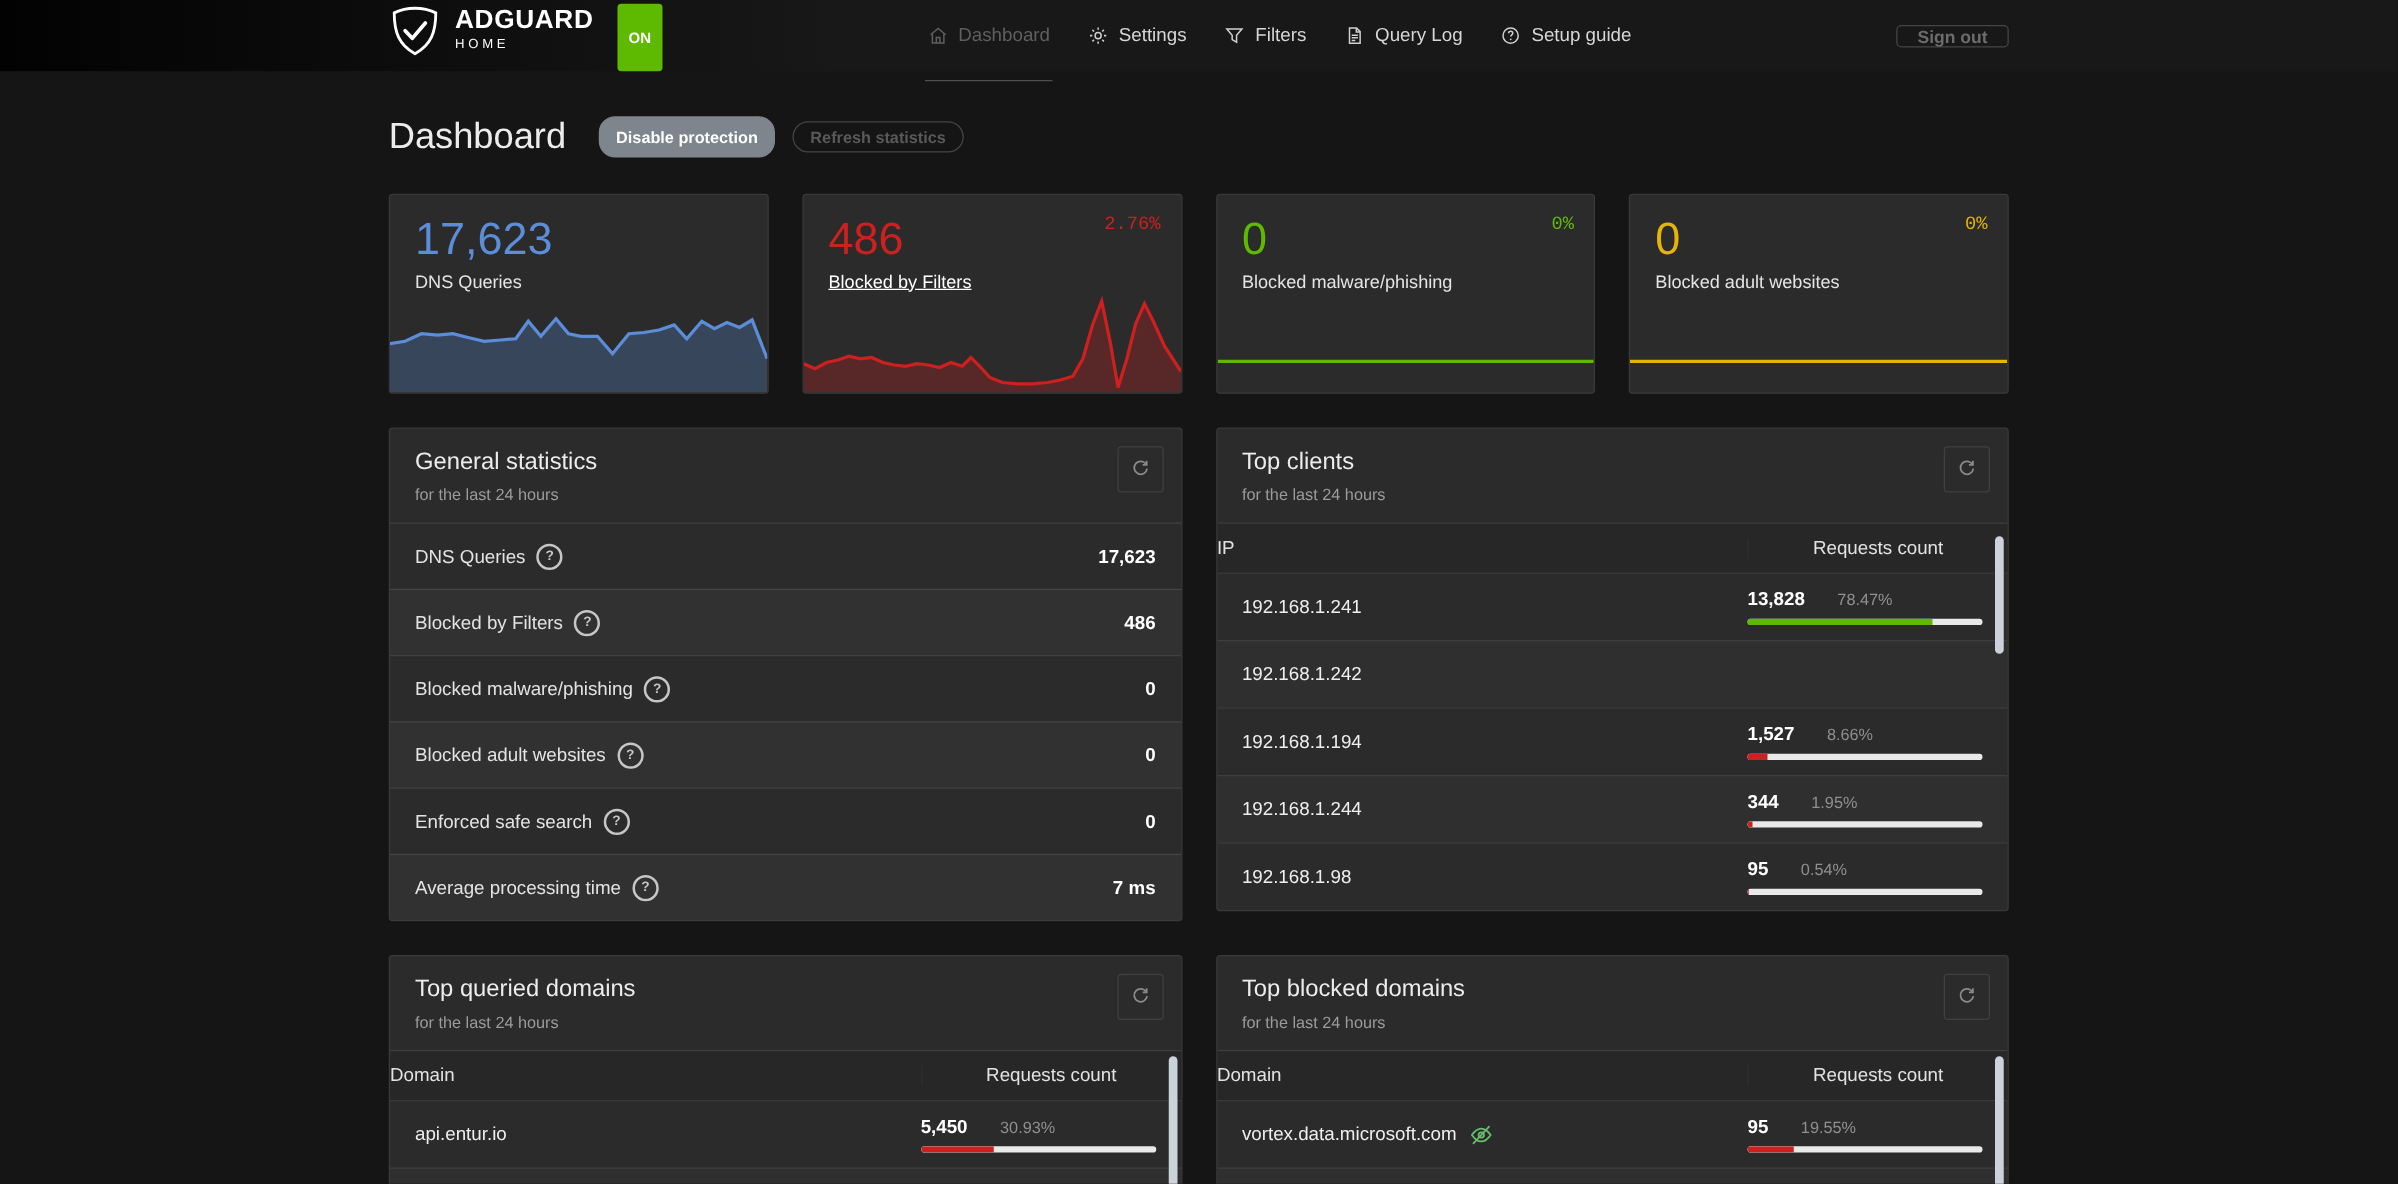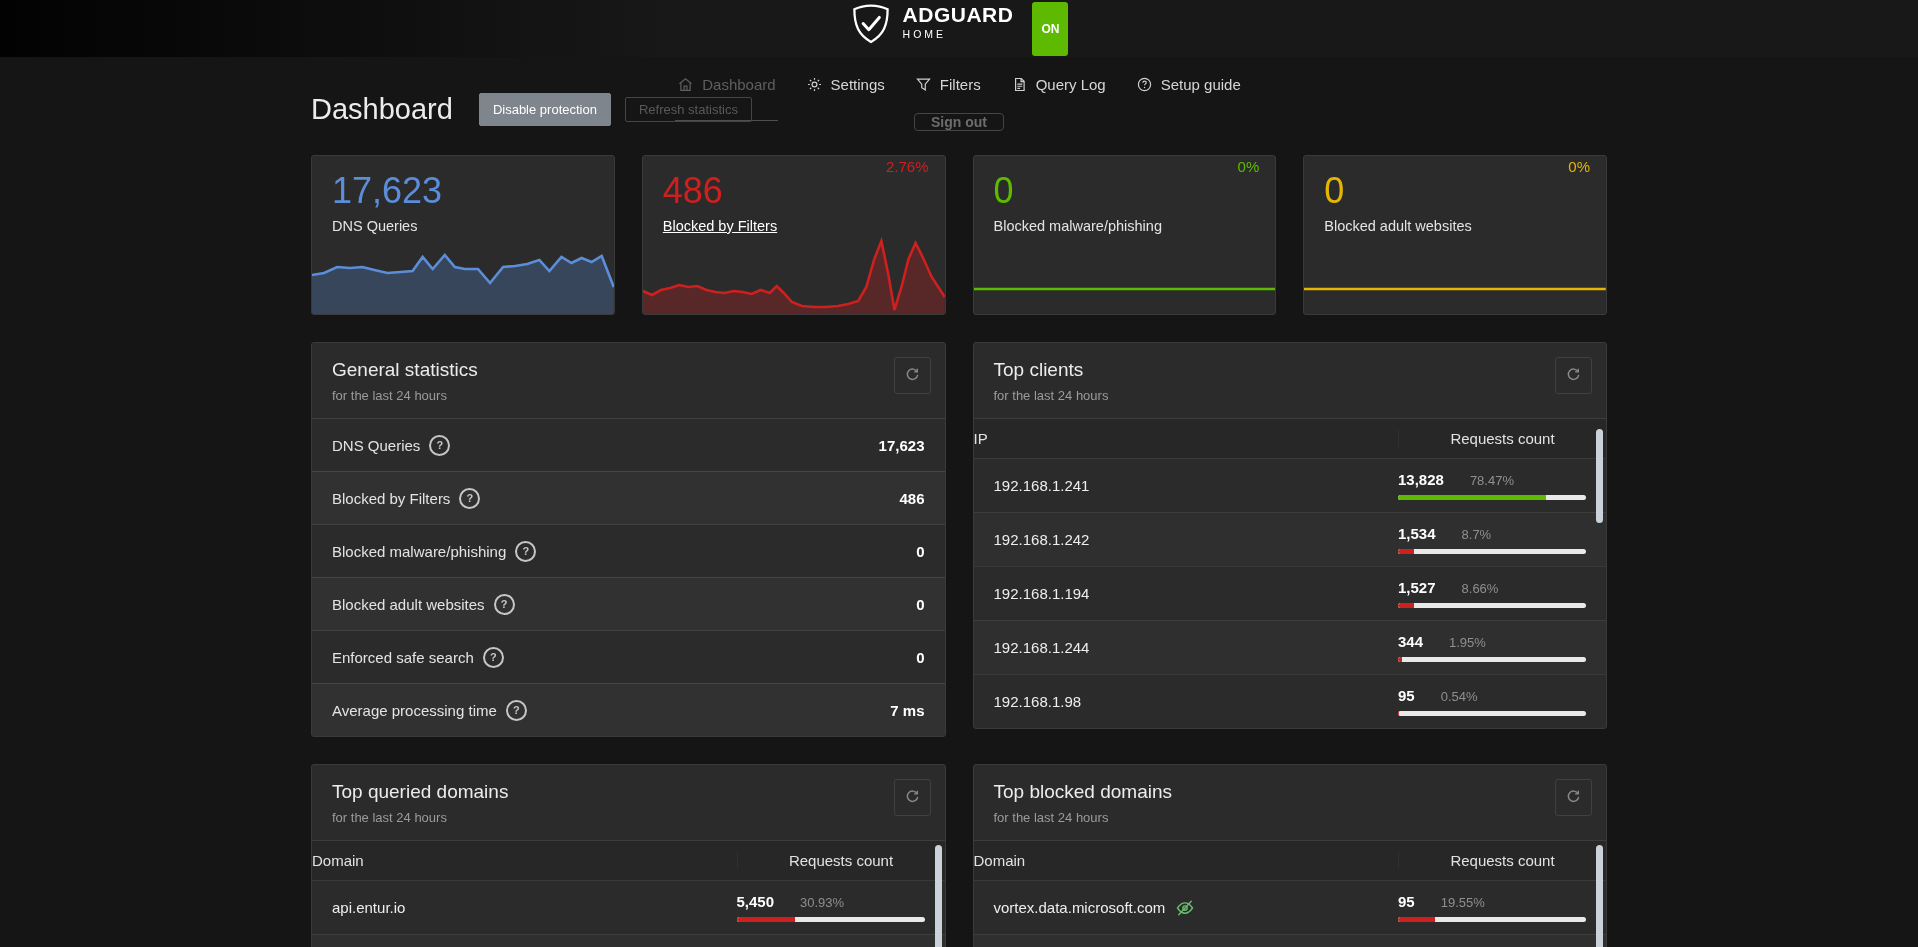--- a/index.html
+++ b/index.html
@@ -3,52 +3,52 @@
 <meta charset="utf-8">
 <style>
   * { box-sizing: border-box; margin: 0; padding: 0; }
   html,body { width:1918px; height:947px; overflow:hidden; }
   body {
     background:#151515;
     font-family:"Liberation Sans", sans-serif;
     color:#e0e0e0;
     -webkit-font-smoothing:antialiased;
   }
-  .container { width:1296px; margin:0 auto;flex-direction:column; }
+  .container { width:1296px; margin:0 auto; }
 
   
   .topbar { height:57px; background:linear-gradient(90deg,#020202 0%,#181818 35%,#181818 100%); }
   .topbar-inner { display:flex; align-items:center; justify-content:space-between; height:57px; }
   .brand { display:flex; align-items:flex-start; gap:11px; cursor:pointer; }
   .logo-shield { display:flex; margin-top:2px; }
   .brand-name { font-size:21px; font-weight:700; letter-spacing:.5px; color:#fff; line-height:1; margin-top:4px; }
   .brand-sub  { font-size:10.5px; letter-spacing:3px; color:#fff; margin-top:3px; }
   .on-badge { background:#5eba00; color:#fff; font-size:12px; font-weight:700; padding:20px 9px; border-radius:3px; margin-left:8px; margin-top:2px; }
   .nav { display:flex; align-items:center; gap:30px; height:57px; }
   .nav-item { display:flex; align-items:center; gap:8px; font-size:15px; color:#d6d6d6; cursor:pointer; position:relative; height:57px; }
   .nav-item .icon { display:flex; color:#cfcfcf; }
   .nav-item.active { color:#5f5f5f; }
   .nav-item.active .icon { color:#5f5f5f; }
   .nav-item.active::after { content:''; position:absolute; left:-2px; right:-2px; top:64px; height:1px; background:#4f4f4f; }
   .signout { background:transparent; border:1px solid #454545; color:#6c6c6c; font-size:14px; font-weight:700; padding:0 16px; border-radius:4px; font-family:inherit; cursor:pointer; }
 
   
   .page-head { display:flex; align-items:center; gap:14px; margin-top:36px; }
   .page-title { font-size:29px; font-weight:500; color:#ececec; margin-right:12px; }
-  .btn { font-family:inherit; font-size:13px; font-weight:400; border-radius:2px; cursor:pointer; }
+  .btn { font-family:inherit; font-size:13px; font-weight:700; border-radius:13px; cursor:pointer; }
   .btn-grey { background:#7e858c; color:#fff; border:1px solid #7e858c; padding:8px 13px; }
   .btn-ghost { background:transparent; color:#595959; border:1px solid #454545; padding:4px 13px; }
 
   
   .cards { display:grid; grid-template-columns:repeat(4,1fr); gap:27px; margin-top:29px; }
   .card { position:relative; height:160px; background:#2b2b2b; border:1px solid #3a3a3a; border-radius:3px; overflow:hidden; }
   .card-number { font-size:36px; margin:15px 0 0 20px; line-height:1.1; }
   .card-label { display:inline-block; font-size:14.5px; color:#e4e4e4; margin:7px 0 0 20px; }
   .card-label.link { color:#fff; text-decoration:underline; cursor:pointer; }
-  .card-percent { position:absolute; top:2px; right:16px; font-size:15px; }
+  .card-percent { position:absolute; top:15px; right:16px; font-size:15px;font-family:Liberation Mono, monospace; }
   .sparkline { position:absolute; left:0; bottom:0; width:100%; height:85px; display:block; }
 
   
   .panels { display:grid; grid-template-columns:1fr 1fr; gap:27px; margin-top:27px; align-items:start; }
   .panel { position:relative; background:#2b2b2b; border:1px solid #3a3a3a; border-radius:3px; overflow:hidden; }
   .panel-header { padding:16px 20px 15px; }
   .panel-title { font-size:19px; color:#ececec; font-weight:400; }
   .panel-sub { font-size:13px; color:#9b9b9b; margin-top:7px; }
   .refresh-btn { position:absolute; top:14px; right:14px; width:37px; height:37px; background:transparent; border:1px solid #404040; border-radius:3px; color:#8a8a8a; display:flex; align-items:center; justify-content:center; cursor:pointer; }
 
@@ -267,29 +267,20 @@
               </div>
               <div class="bar">
                 <div class="bar-fill" style="width: 78.47%; background: rgb(94, 186, 0);"></div>
               </div>
             </div>
           </div>
           <div class="t-row">
             <div class="t-cell-name">
               <span>192.168.1.242</span>
             </div>
-            <div class="t-cell-count">
-              <div class="count-line">
-                <span class="count">1,534</span>
-                <span class="pct">8.7%</span>
-              </div>
-              <div class="bar">
-                <div class="bar-fill" style="width: 8.7%; background: rgb(205, 32, 31);"></div>
-              </div>
-            </div>
           </div>
           <div class="t-row">
             <div class="t-cell-name">
               <span>192.168.1.194</span>
             </div>
             <div class="t-cell-count">
               <div class="count-line">
                 <span class="count">1,527</span>
                 <span class="pct">8.66%</span>
               </div>

